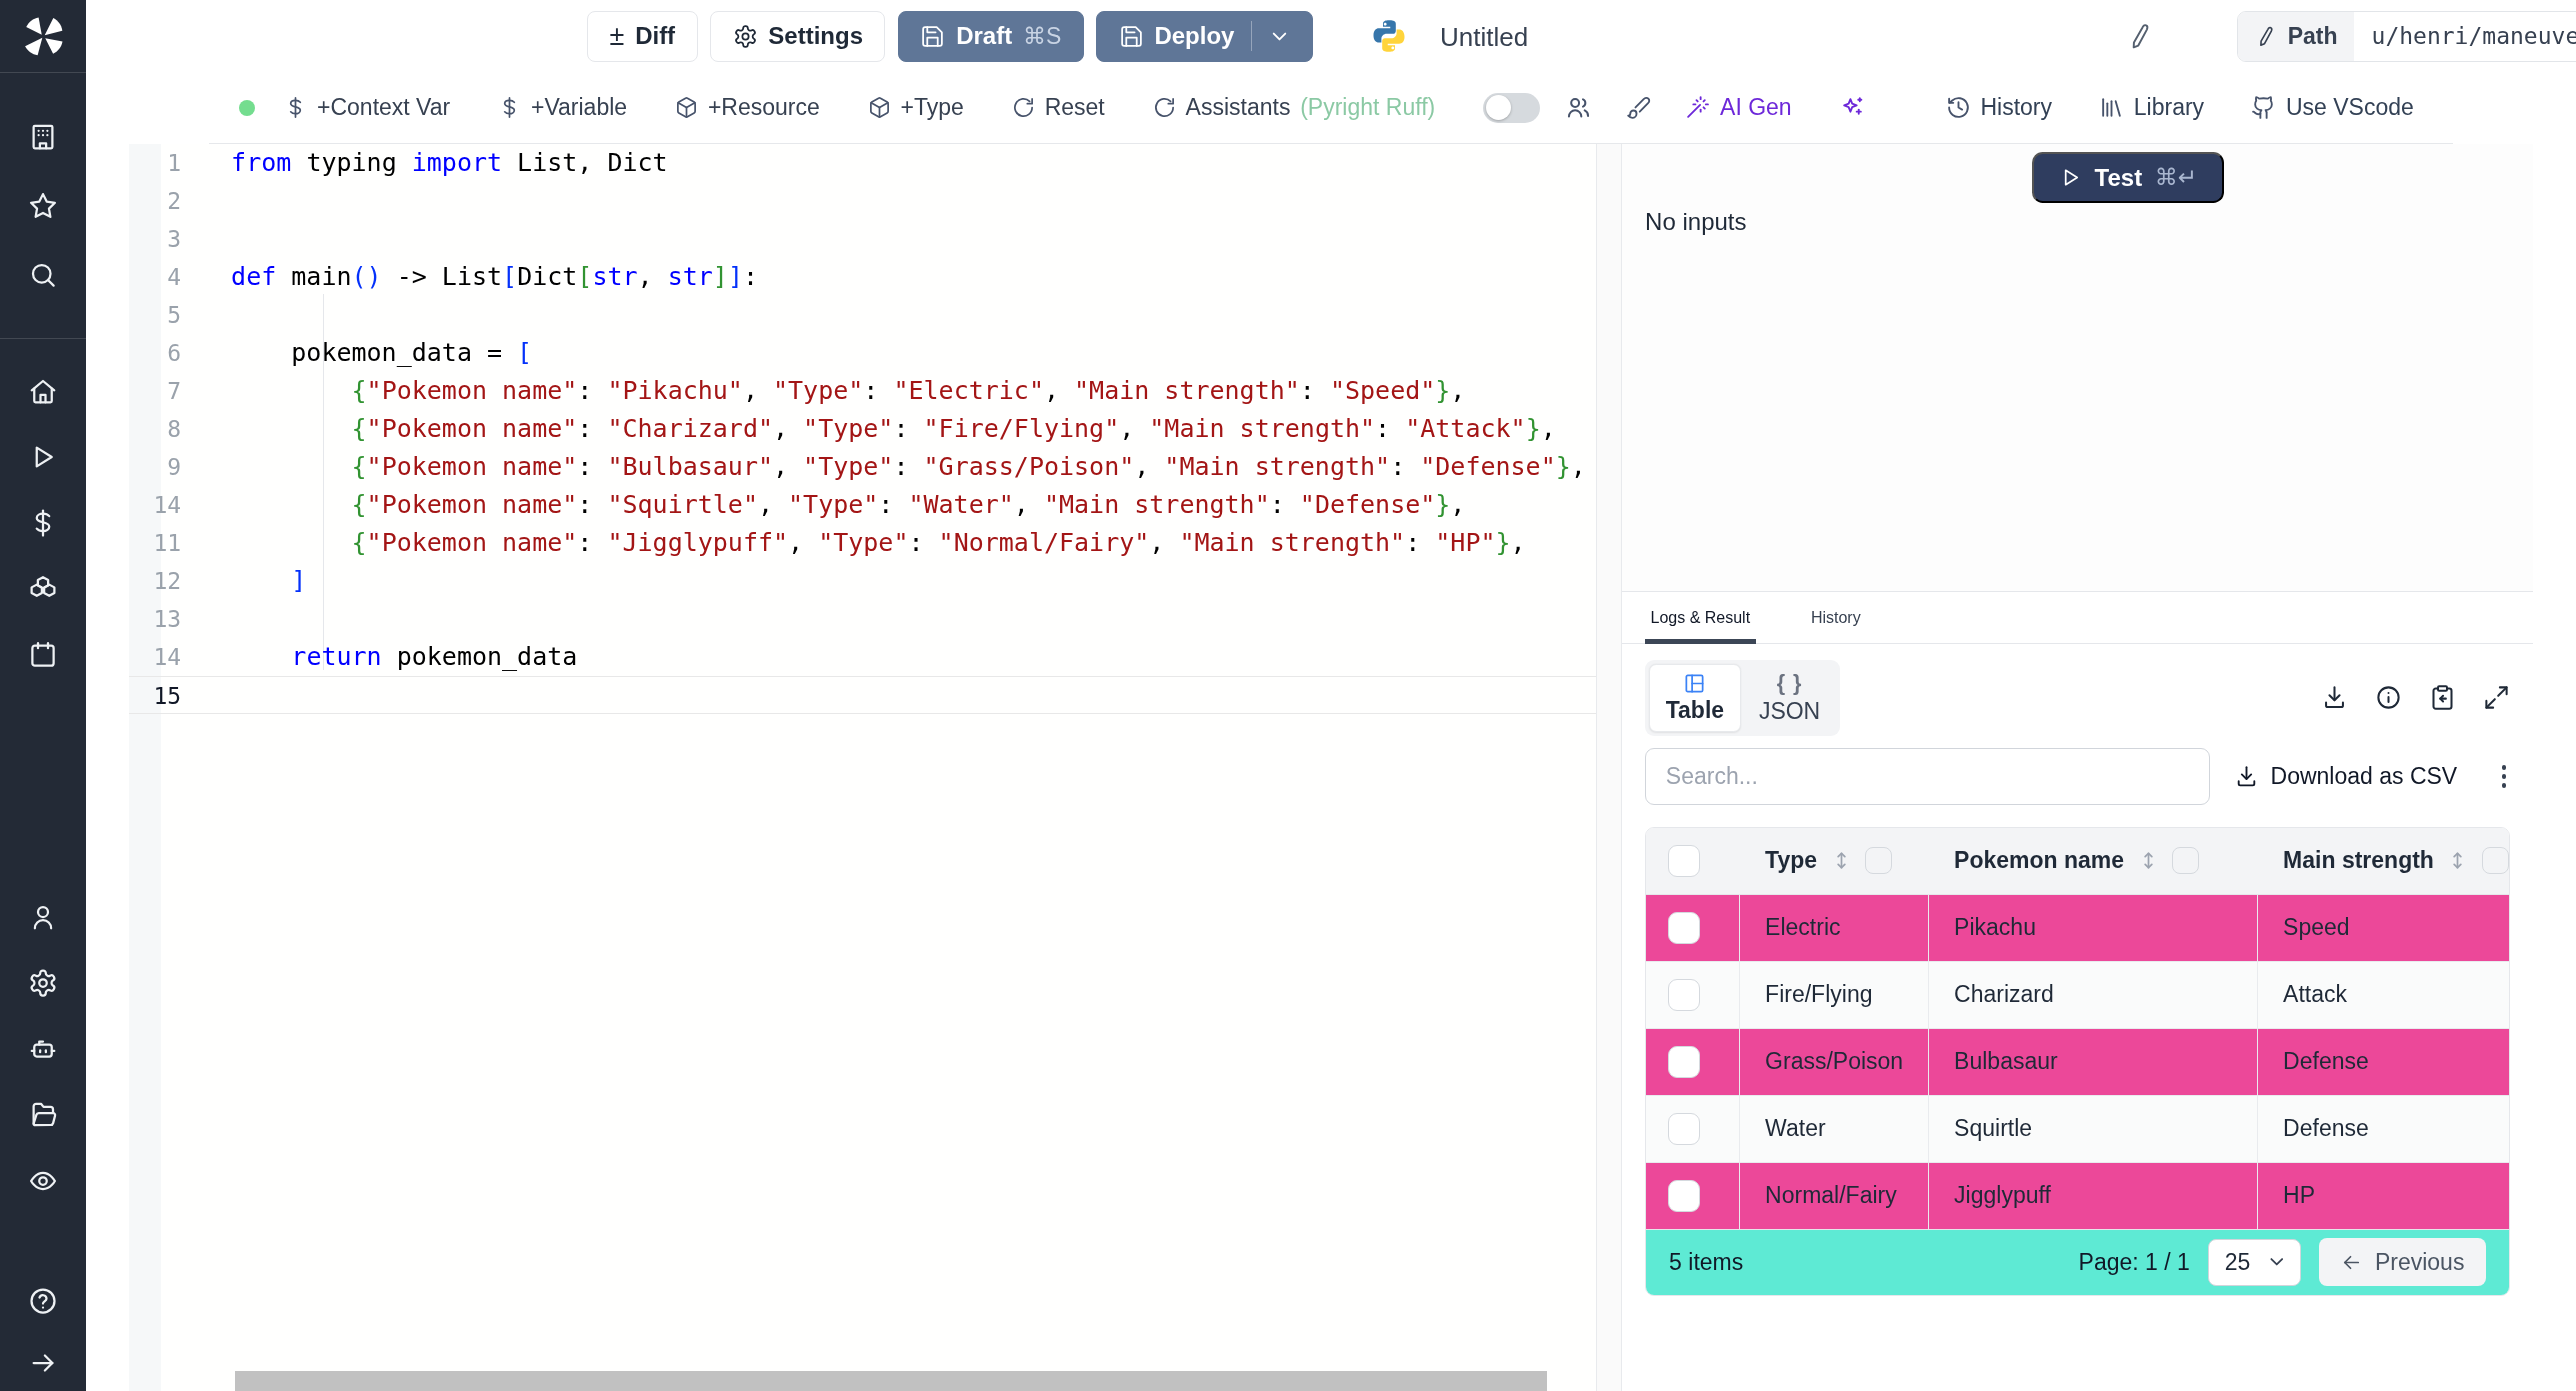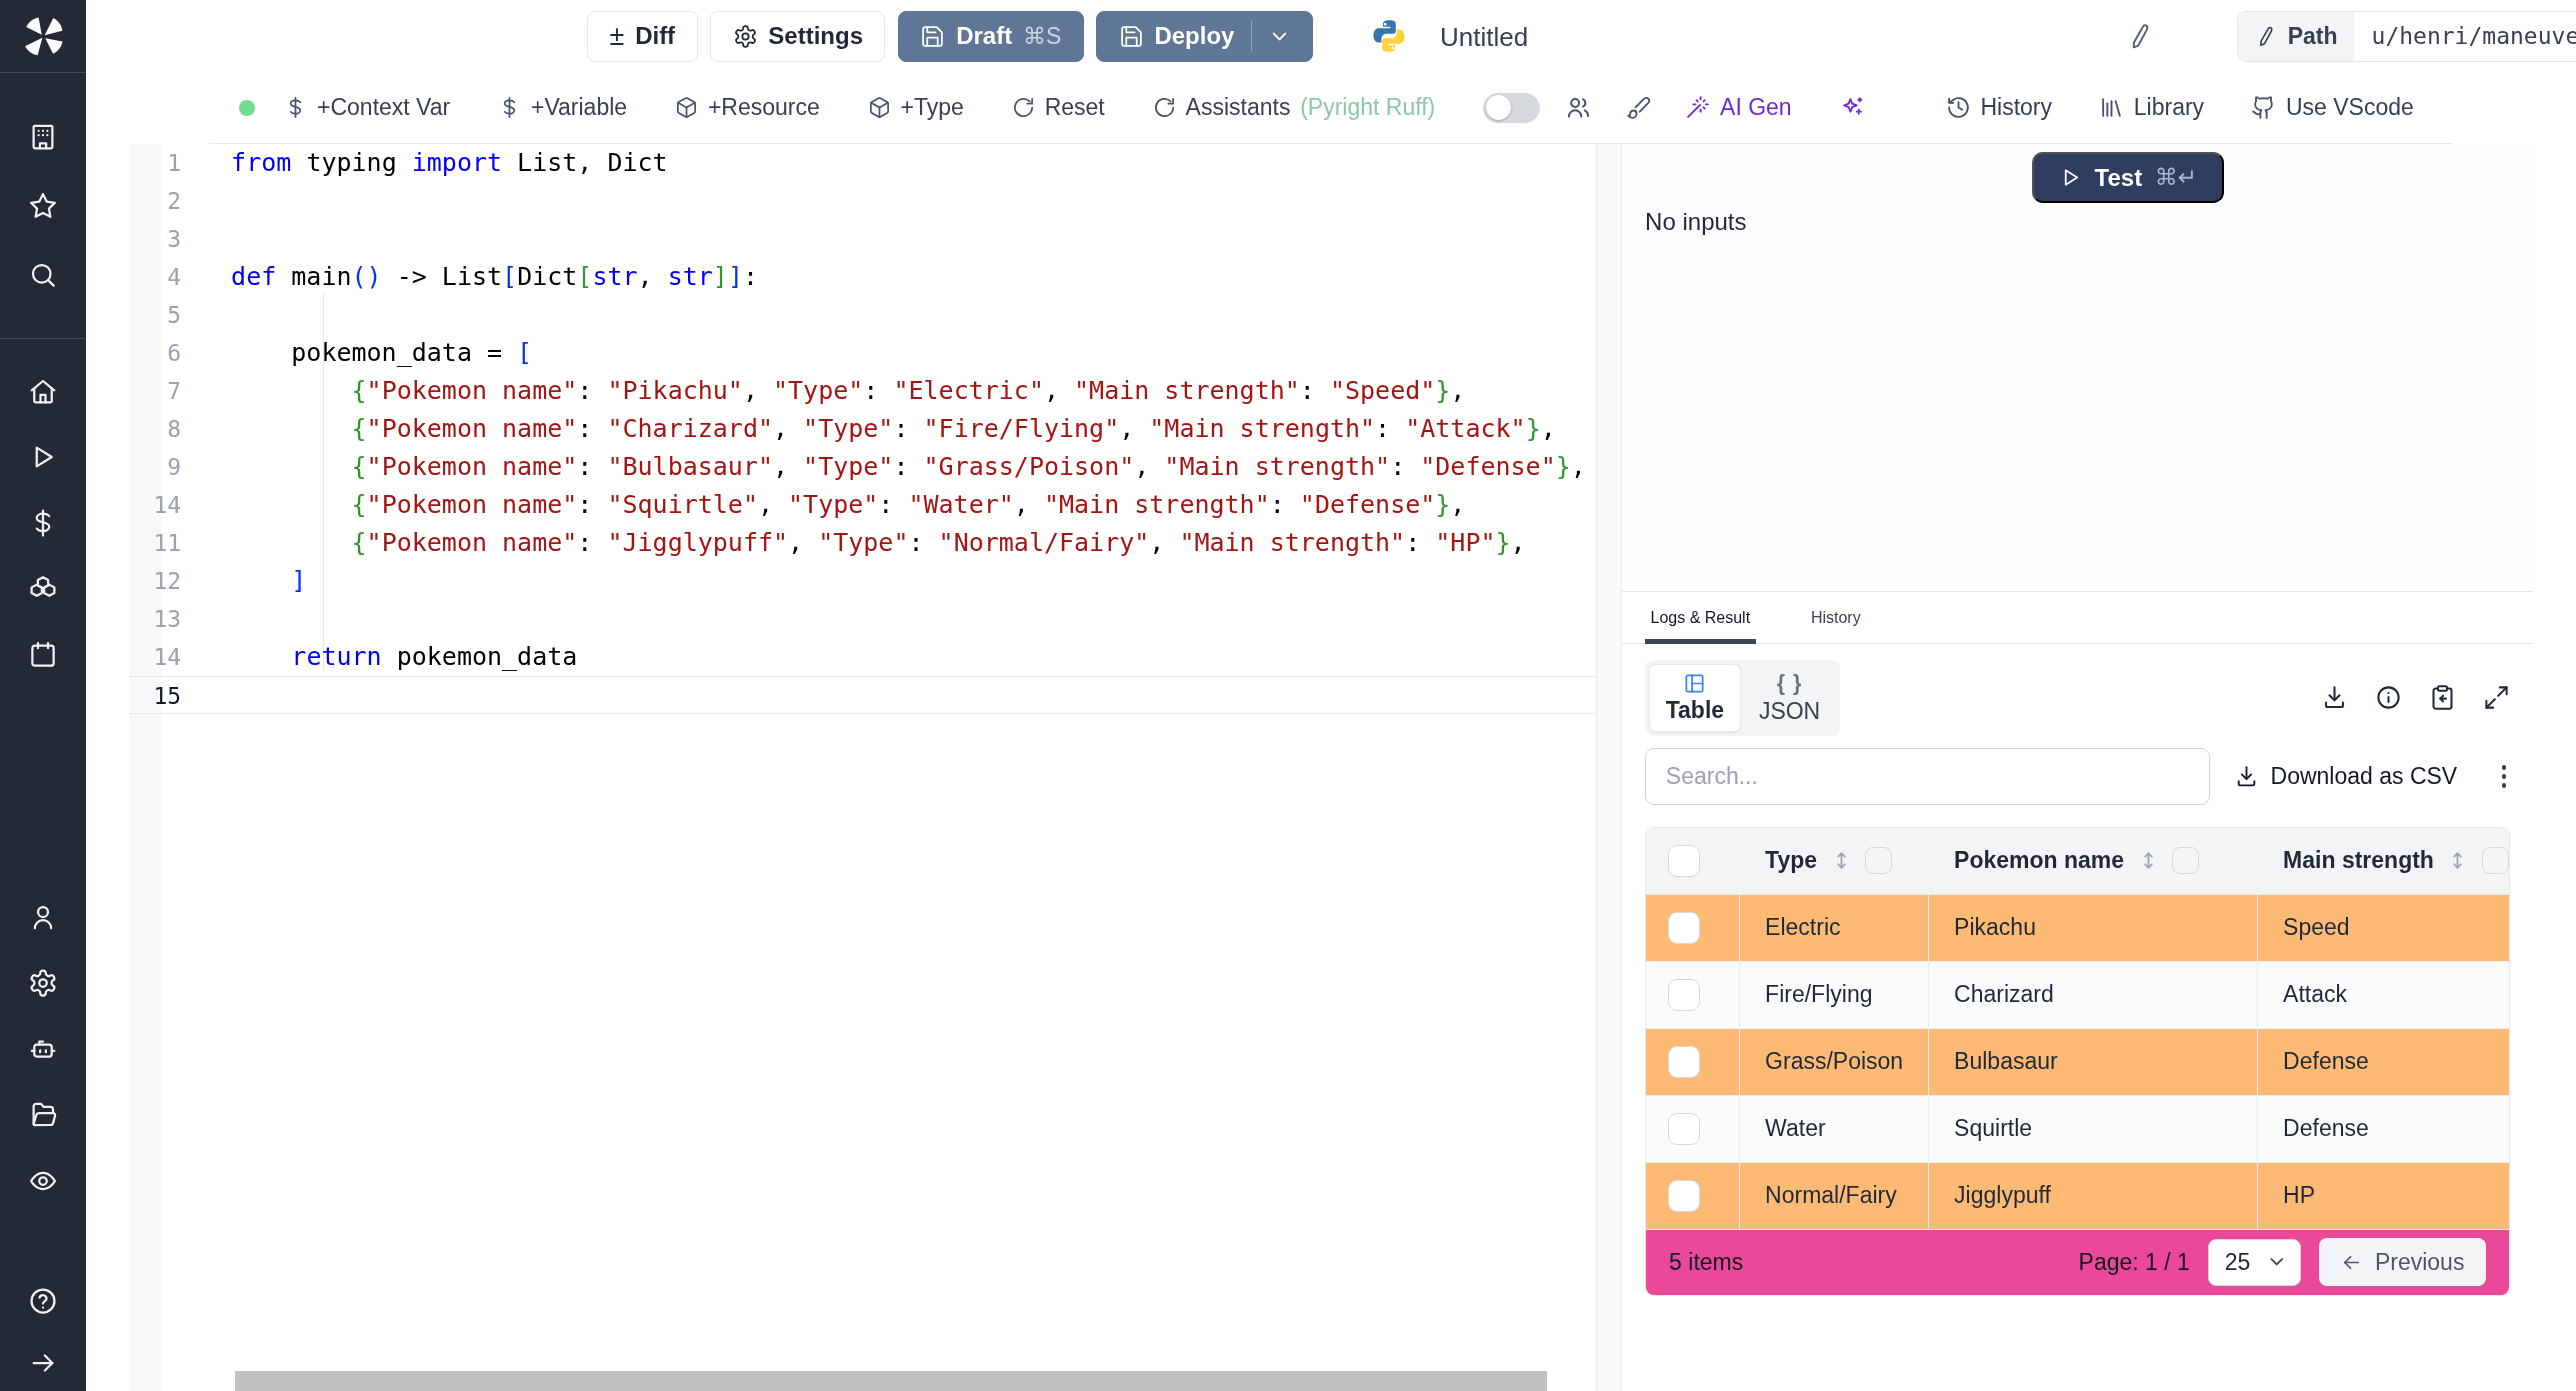--- a/index.html
+++ b/index.html
@@ -119,28 +119,28 @@
 
   .table-wrap { margin-top:21.5px; border:0.9px solid #e5e7eb; border-radius:9px; overflow:hidden; }
   .tgrid-row { display:grid; grid-template-columns:94px 189px 329px 1fr; }
   .thead { background:#f3f4f6; border-bottom:0.9px solid #e5e7eb; }
   .th-cell, .td-cell { height:66px; display:flex; align-items:center; padding-left:25px; font-size:23px; }
   .th-cell { font-weight:700; color:#1f2937; gap:12.5px; padding-left:25px; }
   .th-check, .td-check { padding-left:21.5px; }
   .checkbox { width:32px; height:32px; border:1.8px solid #d5d9de; border-radius:9px; background:#fff; cursor:pointer; flex:none; }
   .filterbox { width:27px; height:27px; border:1.8px solid #d5d9de; border-radius:8px; background:#f3f4f6; cursor:pointer; flex:none; }
   .sort-icon { color:#9ca3af; cursor:pointer; }
-  .tbody-row { border-bottom:0.9px solid #e9ebee; background:#fdba74; }
+  .tbody-row { border-bottom:0.9px solid #e9ebee; background:#ec4899; }
   .tbody-row.even { background:#fafbfb; }
   .tbody-row:last-child { border-bottom:none; }
   .td-cell { color:#1f2937; border-right:0.9px solid #e9ebee; }
   .td-cell:last-child { border-right:none; }
   .td-check { border-right:0.9px solid #e9ebee; }
 
-  .tfoot { display:flex; align-items:center; height:66px; border-top:0.9px solid #e5e7eb; padding:0 23px; background:#ec4899; }
+  .tfoot { display:flex; align-items:center; height:66px; border-top:0.9px solid #e5e7eb; padding:0 23px; background:#5eead4; }
   .items-label { font-size:23px; color:#111827; }
   .foot-right { margin-left:auto; display:flex; align-items:center; }
   .page-label { font-size:23px; color:#111827; }
   .page-size { margin-left:18px; width:93px; height:47px; border:0.9px solid #d1d5db; border-radius:8px;
     display:flex; align-items:center; justify-content:space-between; padding:0 12.5px 0 16px; cursor:pointer;
     font-size:23px; color:#1f2937; background:#fff; }
   .prev-btn { margin-left:18px; height:48px; display:flex; align-items:center; gap:11.6px; background:#f3f4f6;
     border-radius:8px; padding:0 21.5px; cursor:pointer; font-size:23px; font-weight:500; color:#4b5563; }
 </style>
 </head>

